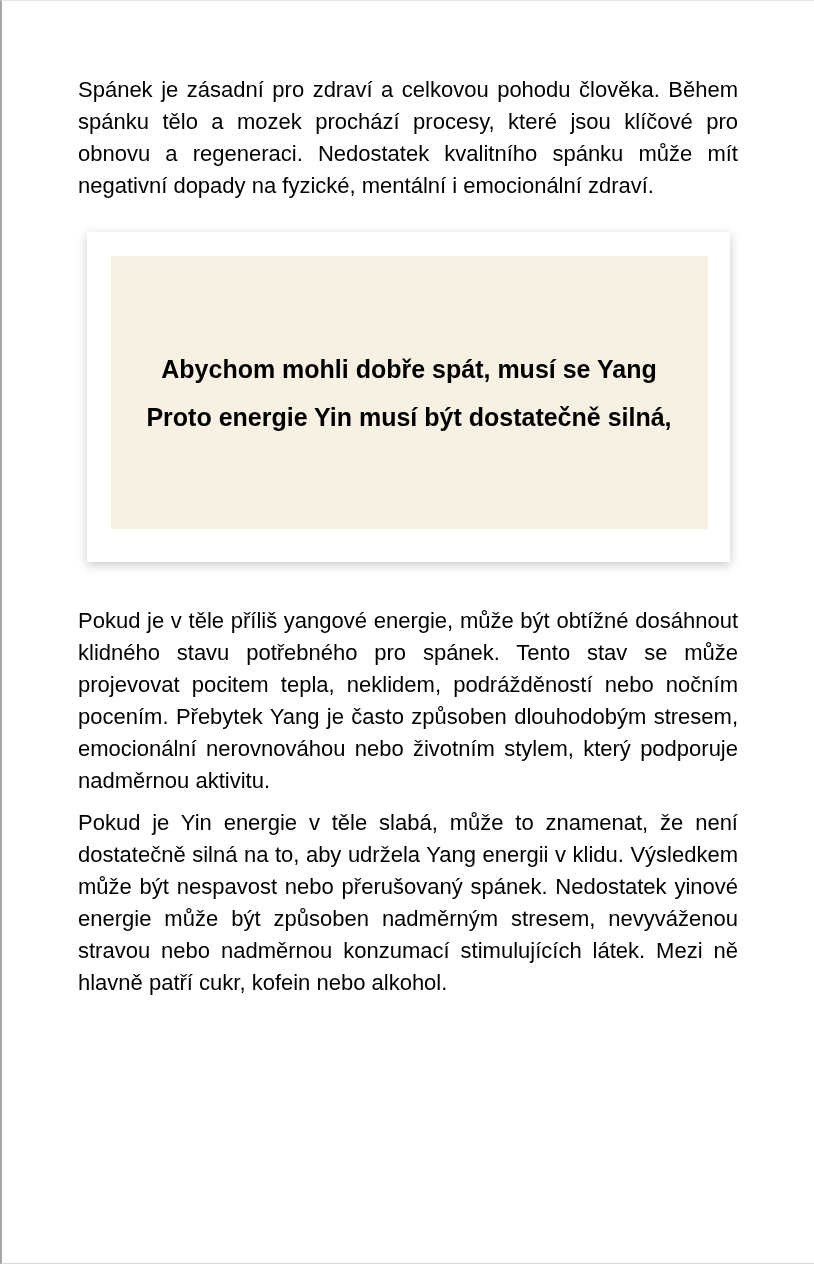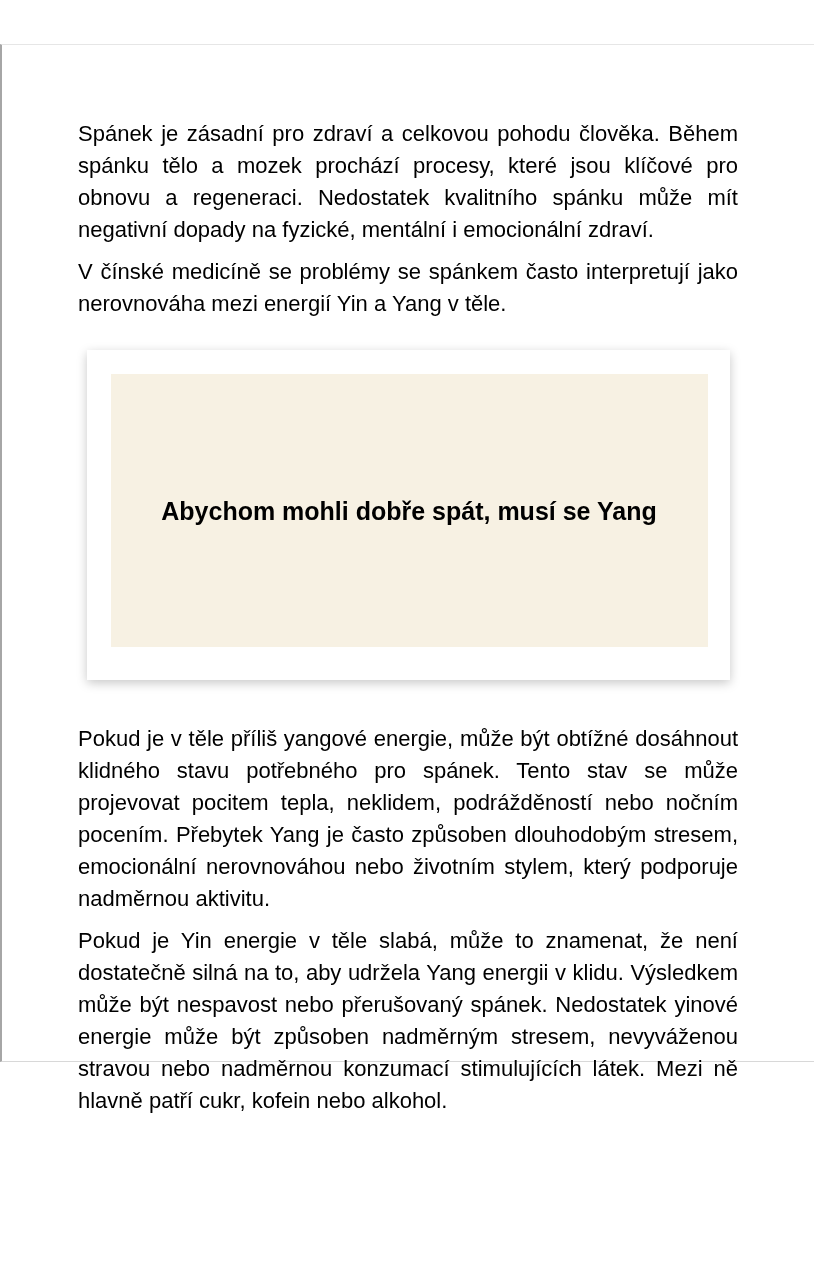--- a/index.html
+++ b/index.html
@@ -16,26 +16,25 @@
   body {
     width: 814px;
     height: 1266px;
     font-family: "Liberation Sans", sans-serif;
     color: var(--text);
     overflow: hidden;
   }
   .page {
     position: relative;
     width: 814px;
-    height: 1018px;
+    height: 1264px;
     background: var(--page-bg);
     border-left: 2px solid var(--page-edge-line);
     border-top: 1px solid var(--page-top-line);
     border-bottom: 1px solid var(--page-bottom-line);
-    margin-top: 44px;
   }
   .content {
     padding: 73px 76px 0 76px;
   }
   .body-paragraph {
     font-size: 22px;
     line-height: 32px;
     text-align: justify;
     margin-bottom: 10px;
     color: var(--text);
@@ -81,25 +80,25 @@
   }
 </style>
 </head>
 <body>
 
 <div class="page">
   <div class="content">
 
     <p class="body-paragraph">Spánek je zásadní pro zdraví a celkovou pohodu člověka. Během spánku tělo a mozek prochází procesy, které jsou klíčové pro obnovu a regeneraci. Nedostatek kvalitního spánku může mít negativní dopady na fyzické, mentální i emocionální zdraví.</p>
 
-    <p class="body-paragraph">V čínské medicíně se problémy se spánkem často interpretují jako nerovnováha mezi energií Yin a Yang v těle.</p>
 
     <div class="quote-card">
       <div class="quote-inner">
         <div class="quote-line">Abychom mohli dobře spát, musí se Yang</div>
+        <div class="quote-line">Proto energie Yin musí být dostatečně silná,</div>
       </div>
     </div>
 
     <p class="body-paragraph">Pokud je v těle příliš yangové energie, může být obtížné dosáhnout klidného stavu potřebného pro spánek. Tento stav se může projevovat pocitem tepla, neklidem, podrážděností nebo nočním pocením. Přebytek Yang je často způsoben dlouhodobým stresem, emocionální nerovnováhou nebo životním stylem, který podporuje nadměrnou aktivitu.</p>
 
     <p class="body-paragraph">Pokud je Yin energie v těle slabá, může to znamenat, že není dostatečně silná na to, aby udržela Yang energii v klidu. Výsledkem může být nespavost nebo přerušovaný spánek. Nedostatek yinové energie může být způsoben nadměrným stresem, nevyváženou stravou nebo nadměrnou konzumací stimulujících látek. Mezi ně hlavně patří cukr, kofein nebo alkohol.</p>
 
   </div>
 </div>
 

